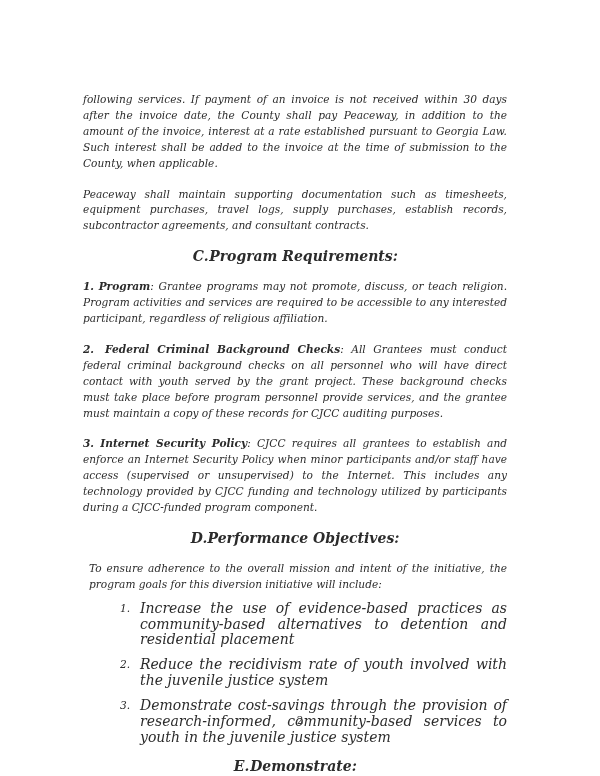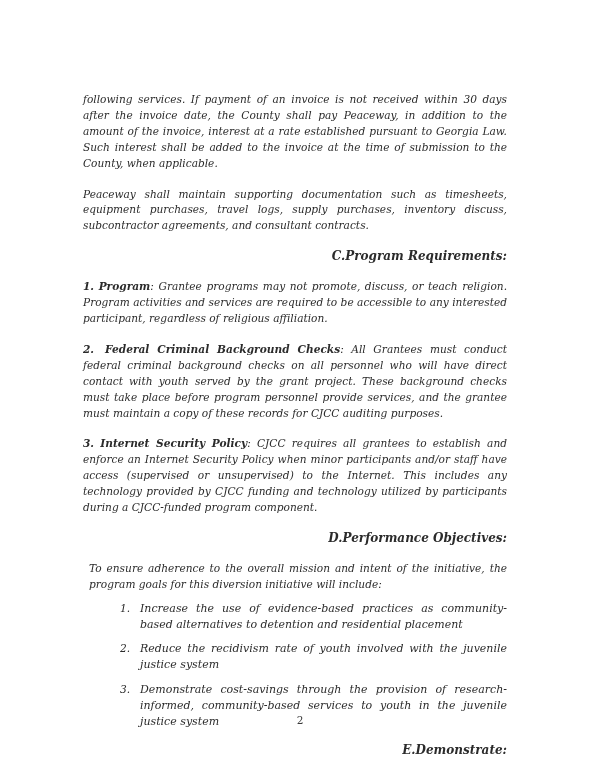--- a/index.html
+++ b/index.html
@@ -37,26 +37,26 @@
   .para {
     font-size: 10.6px;
     line-height: 15.9px;
     text-align: justify;
     text-justify: inter-word;
     margin-bottom: 15px;
     -webkit-hyphens: none;
     hyphens: none;
   }
   .heading {
-    font-size: 12px;
+    font-size: 14px;
     font-weight: bold;
     line-height: 15.9px;
     margin-bottom: 14px;
     margin-top: 2px;
-    text-align: right;
+    text-align: center;
   }
   .heading .lbl {
     display: inline-block;
     min-width: 17px;
   }
   .numitem {
     font-size: 10.6px;
     line-height: 15.9px;
     text-align: justify;
     margin-bottom: 15px;
@@ -81,21 +81,21 @@
   }
   ol.goals {
     margin: 0 0 13px 0;
     padding: 0;
     list-style: none;
     counter-reset: goal;
   }
   ol.goals > li {
     counter-increment: goal;
     position: relative;
-    font-size: 11px;
+    font-size: 14px;
     line-height: 15.9px;
     text-align: justify;
     padding-left: 57px;
     margin-bottom: 9px;
     width: 367px;
   }
   ol.goals > li:last-child {
     margin-bottom: 13px;
   }
   ol.goals > li::before {
@@ -119,21 +119,21 @@
   }
 </style>
 </head>
 <body>
 
 <div class="page">
   <div class="content">
 
     <p class="para">following services.  If payment of an invoice is not received within 30 days after the invoice date, the County shall pay Peaceway, in addition to the amount of the invoice, interest at a rate established pursuant to Georgia Law.  Such interest shall be added to the invoice at the time of submission to the County, when applicable.</p>
 
-    <p class="para">Peaceway shall maintain supporting documentation such as timesheets, equipment purchases, travel logs, supply purchases, inventory discuss, subcontractor agreements, and consultant contracts.</p>
+    <p class="para">Peaceway shall maintain supporting documentation such as timesheets, equipment purchases, travel logs, supply purchases, establish records, subcontractor agreements, and consultant contracts.</p>
 
     <h2 class="heading">
       <span class="lbl">C.</span><span>Program Requirements:</span>
     </h2>
 
     <p class="numitem">
       <span class="num">1.</span>
       <span class="term">Program</span><span>: Grantee programs may not promote, discuss, or teach religion. Program activities and services are required to be accessible to any interested participant, regardless of religious affiliation.</span>
     </p>
 

